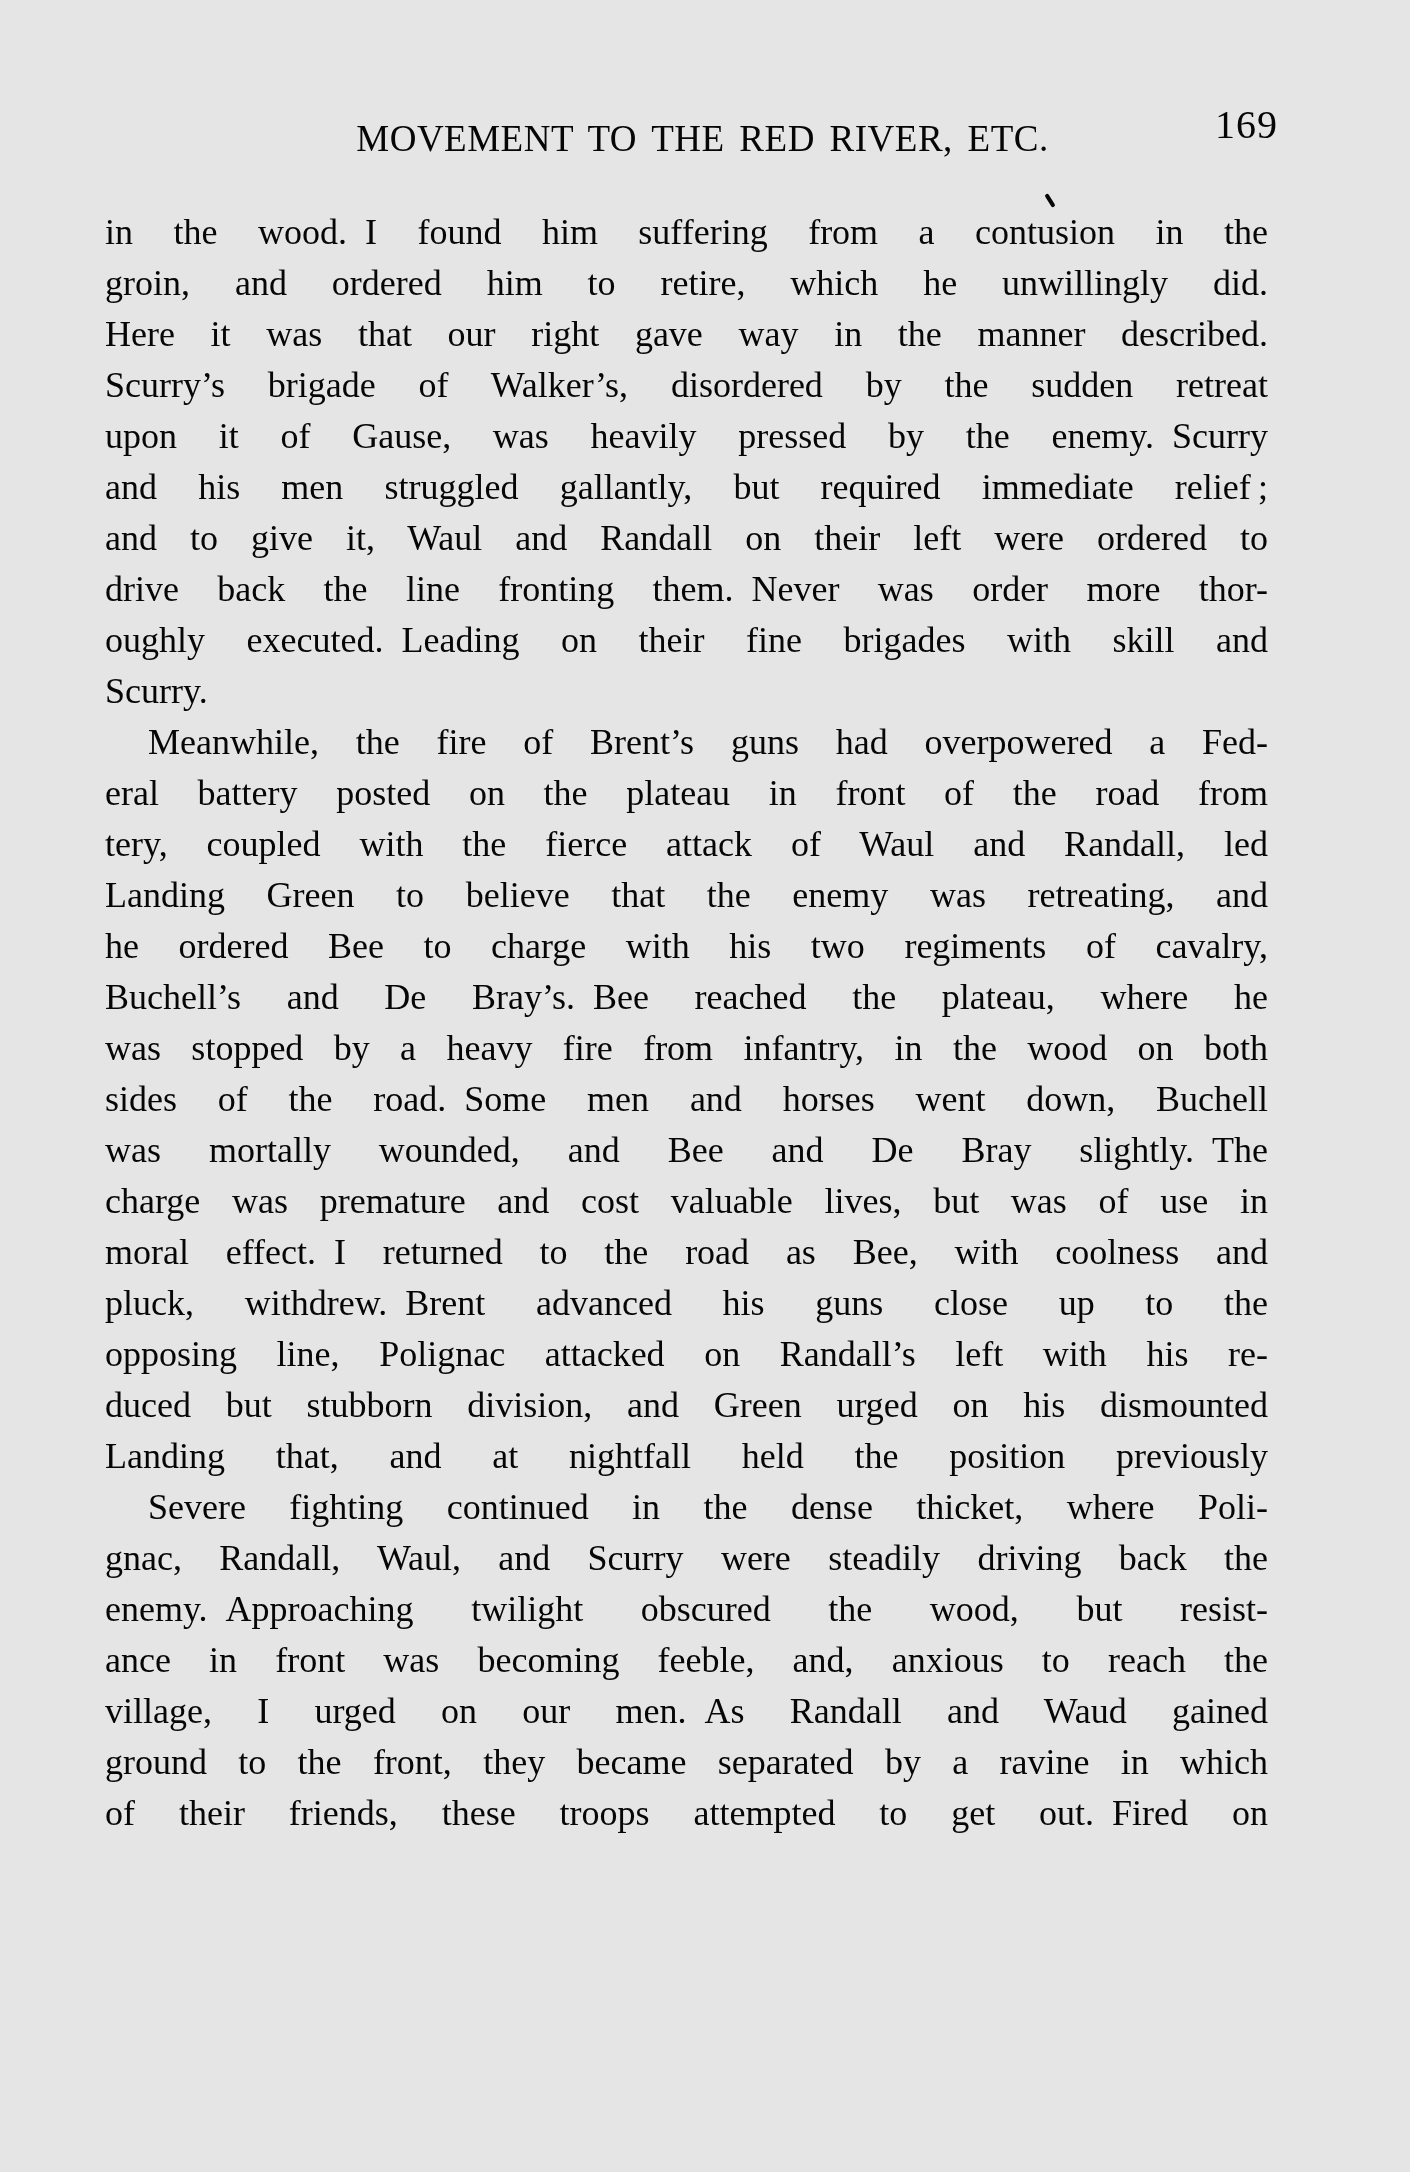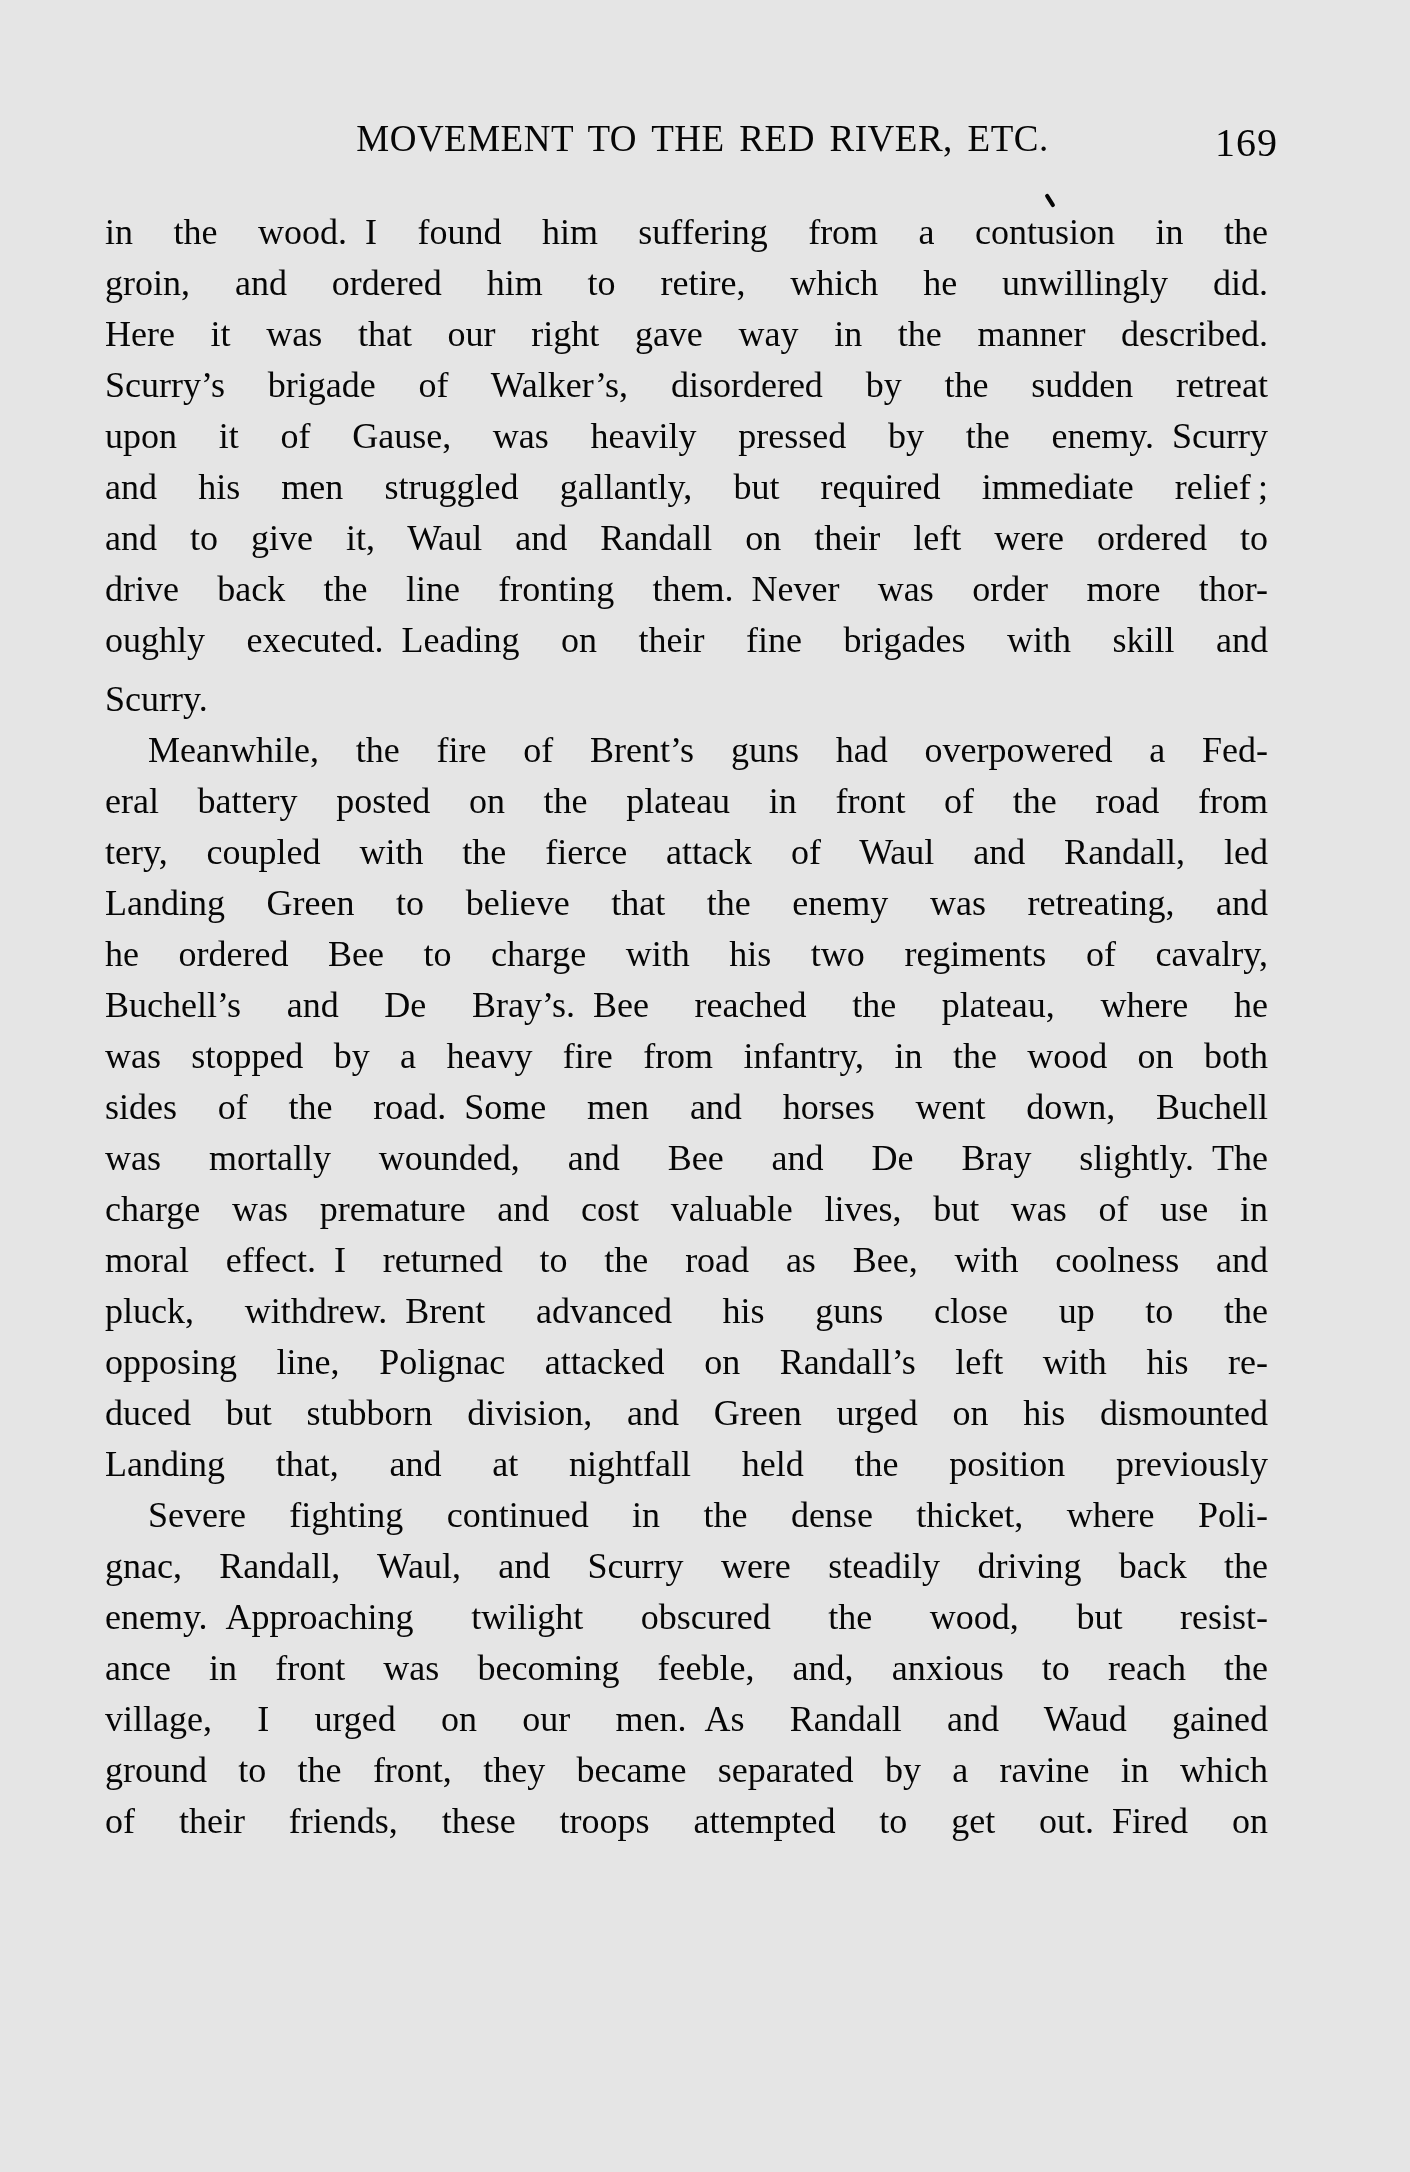--- a/index.html
+++ b/index.html
@@ -24,21 +24,21 @@
     text-align: center;
     font-size: 37px;
     line-height: 1;
     letter-spacing: 0.5px;
     word-spacing: 5px;
     transform: translateX(16px);
     white-space: nowrap;
   }
   .page-number {
     position: absolute;
-    top: 123px;
+    top: 105px;
     right: 132px;
     font-size: 40px;
     line-height: 1;
     letter-spacing: 1px;
   }
   .text-block {
     position: absolute;
     left: 105px;
     top: 207px;
     width: 1163px;
@@ -50,21 +50,20 @@
     text-align: justify;
     text-align-last: justify;
     text-justify: inter-word;
   }
   .line.indent {
     text-indent: 43px;
   }
   .line.flush {
     text-align: center;
     text-align-last: left;
-    margin-top: 8px;
   }
   .accent-speck {
     position: absolute;
     left: 1048px;
     top: 193px;
     width: 4px;
     height: 15px;
     background: #060606;
     border-radius: 2px;
     transform: rotate(-32deg);

